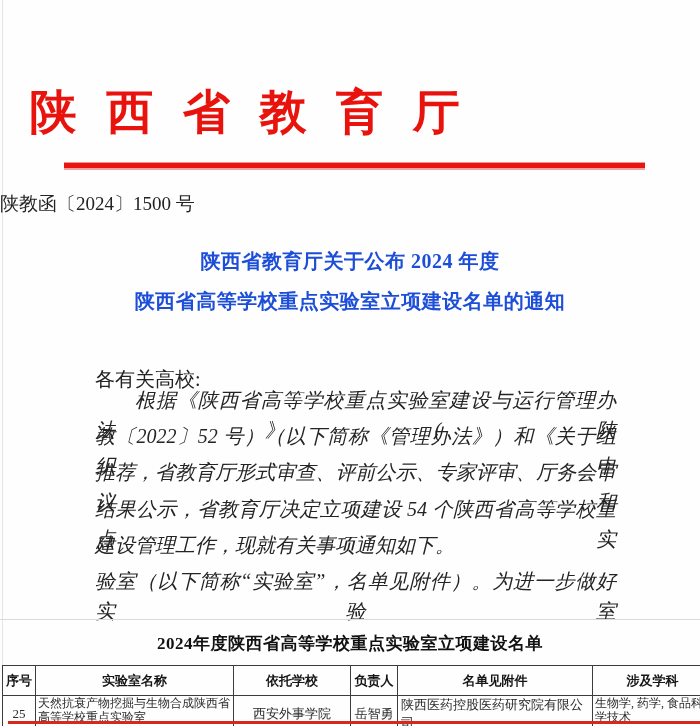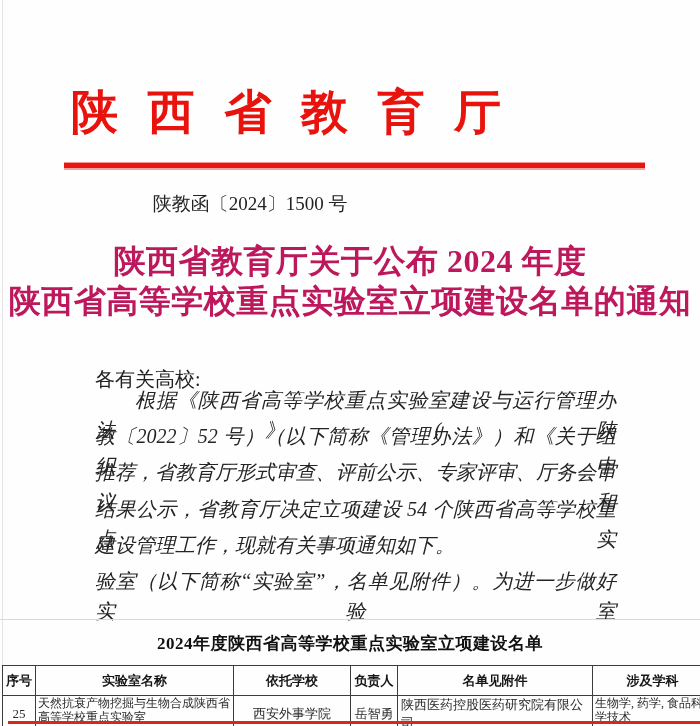--- a/index.html
+++ b/index.html
@@ -15,41 +15,41 @@
     width:700px; height:726px;
     background:#fefefe;
     overflow:hidden;
   }
   .edge-line-left {
     position:absolute; left:2px; top:0; width:1px; height:726px;
     background:#e4e4e4;
   }
   .letterhead-title {
     position:absolute; top:89px; left:0; width:572px;
-    text-align:center;
+    text-align:left;
     font-size:47px; line-height:1; font-weight:bold;
     color:#e9130e;
     letter-spacing:0.63em;
     padding-left:0.63em; 
     white-space:nowrap;
   }
   .red-rule {
     position:absolute; top:162px; left:64px; width:581px; height:8px;
     background:linear-gradient(to bottom,
       #f2968f 0 18%, #ea1410 18% 72%, #efa49d 72% 100%);
   }
   .doc-number {
     position:absolute; top:191px; left:0; width:560px;
-    text-align:center; padding-right:60px;
+    text-align:left; padding-right:60px;
     font-size:19px; color:#222;
   }
   .notice-title {
     position:absolute; top:241px; left:0; width:700px;
-    text-align:center; font-weight:bold; color:#be185d;
-    font-size:32px; line-height:40px;
+    text-align:center; font-weight:bold; color:#1d4ed8;
+    font-size:20px; line-height:40px;
     letter-spacing:0.5px;
   }
   .salutation {
     position:absolute; top:366px; left:95px;
     font-size:20px; color:#222;
   }
   .body-paragraph {
     position:absolute; top:385px; left:95px; width:521px;
     font-size:20px; color:#242424;
   }

